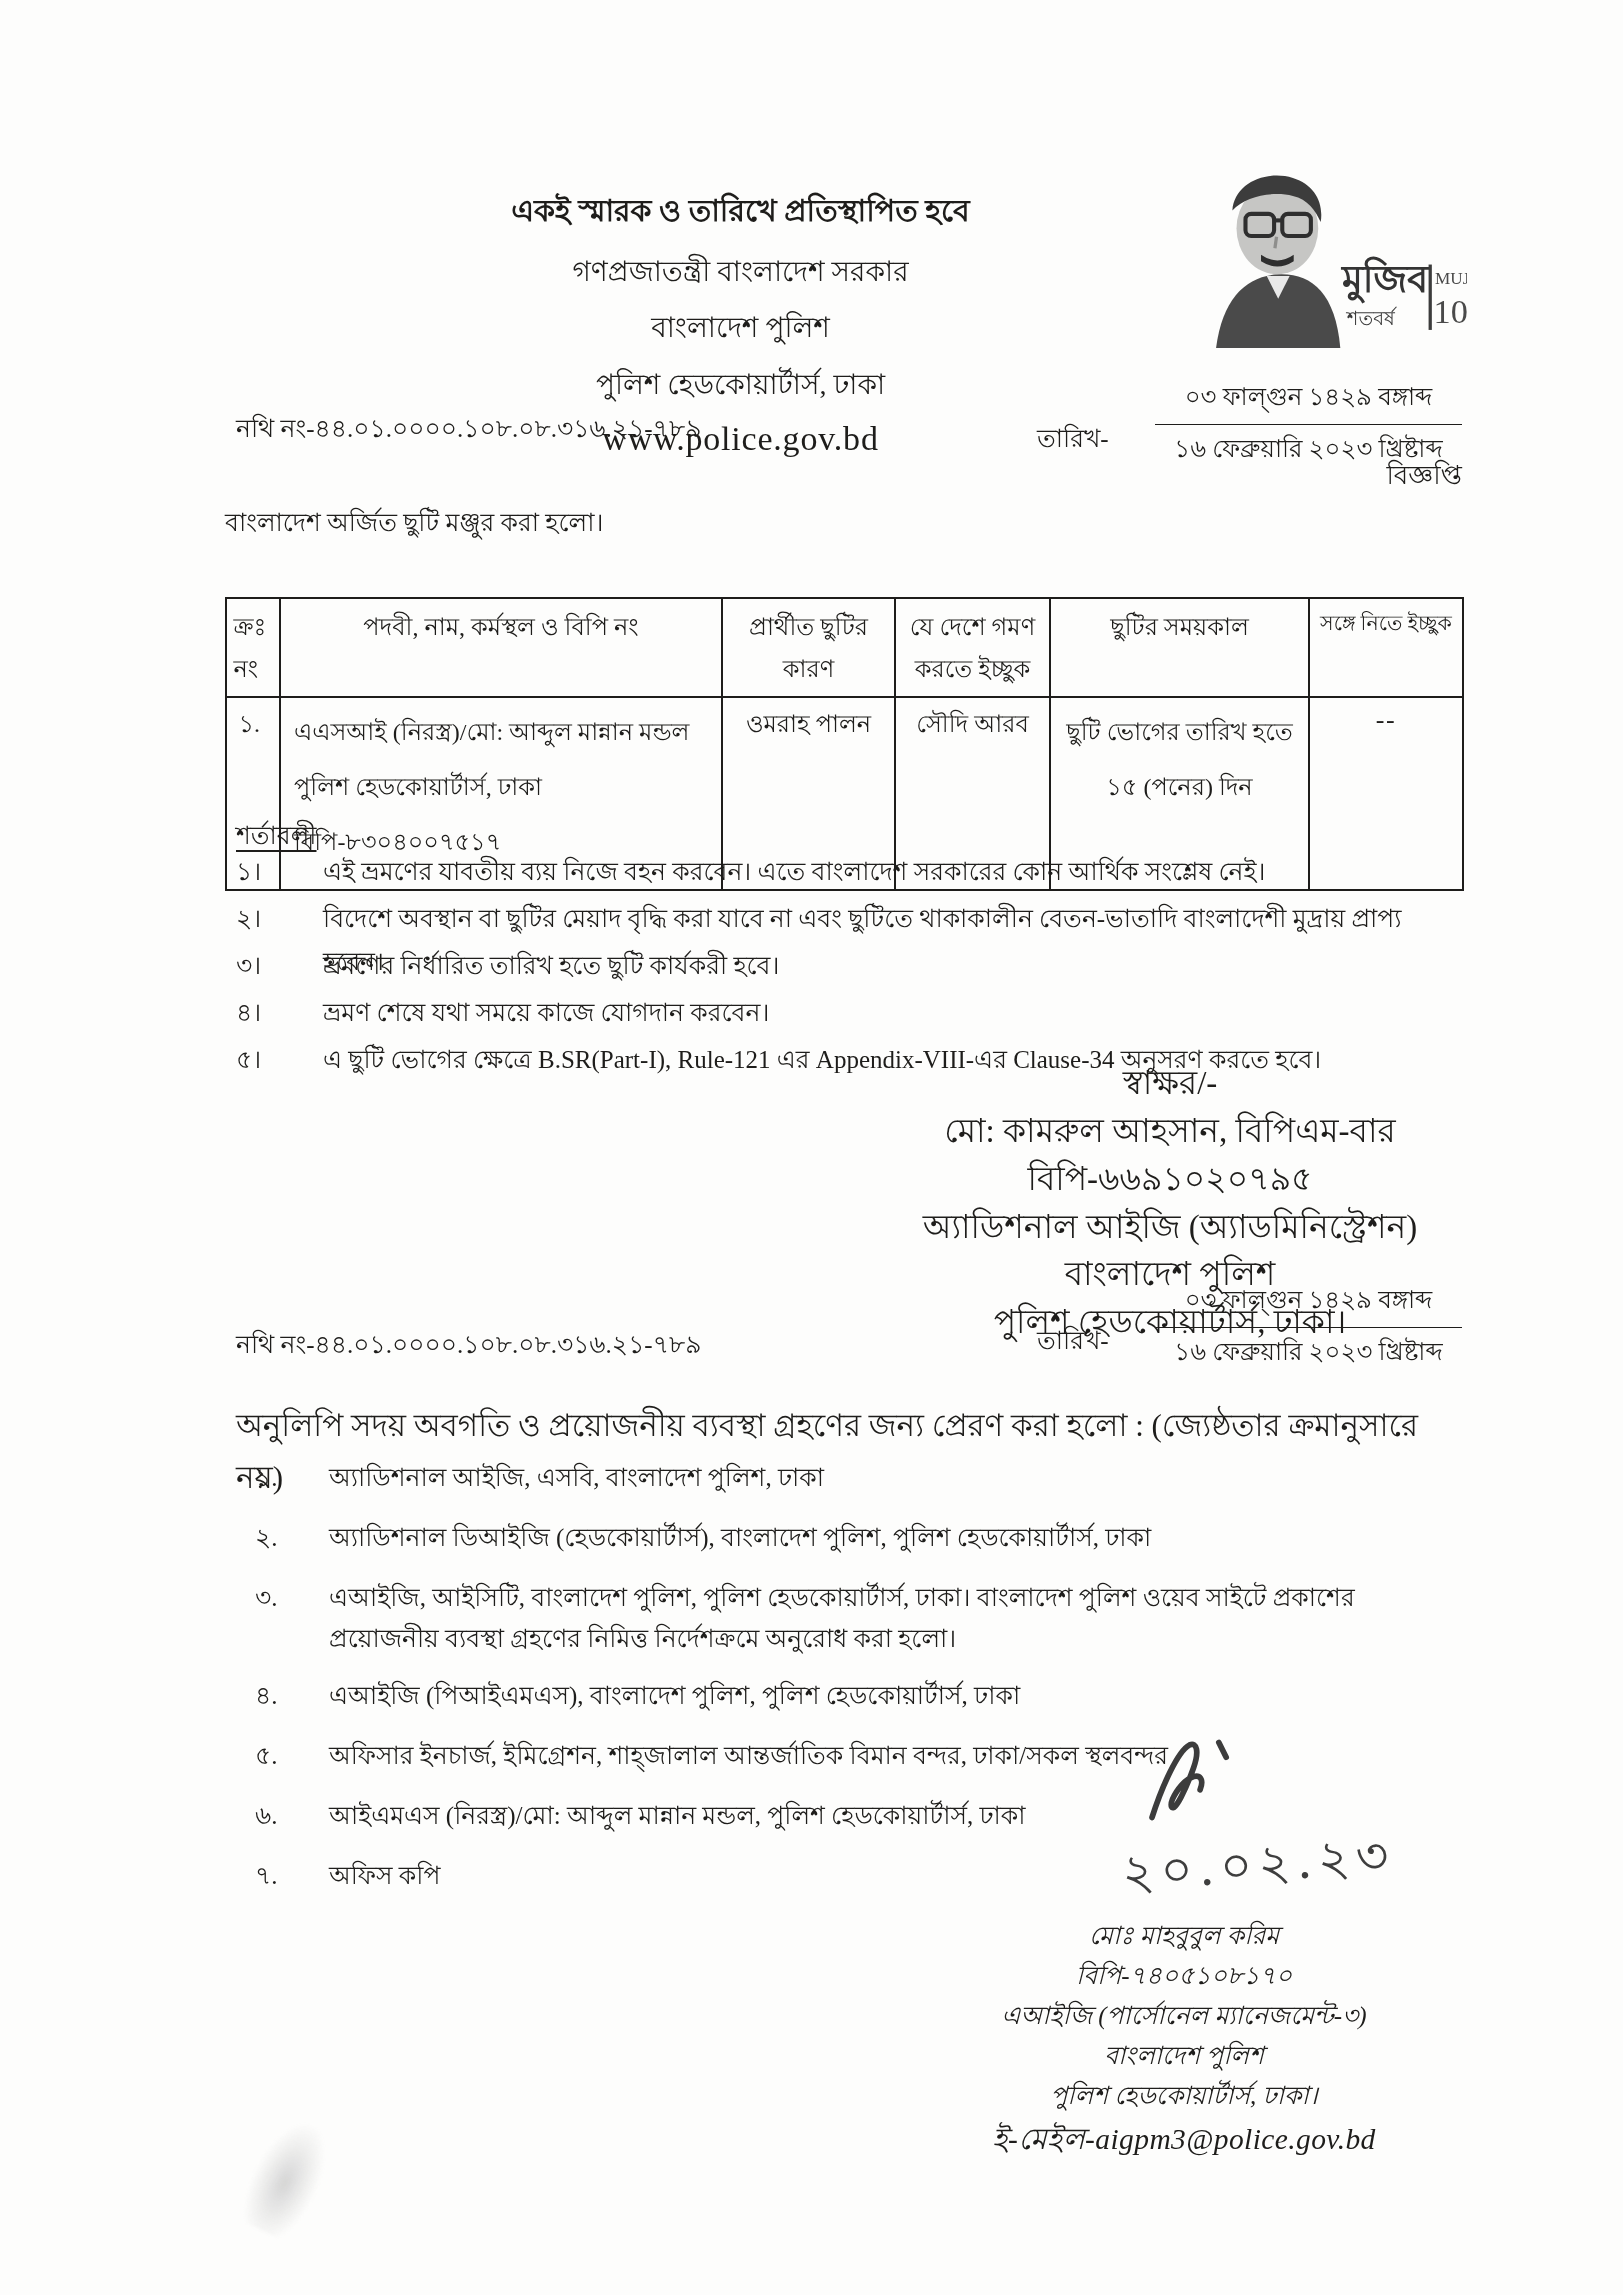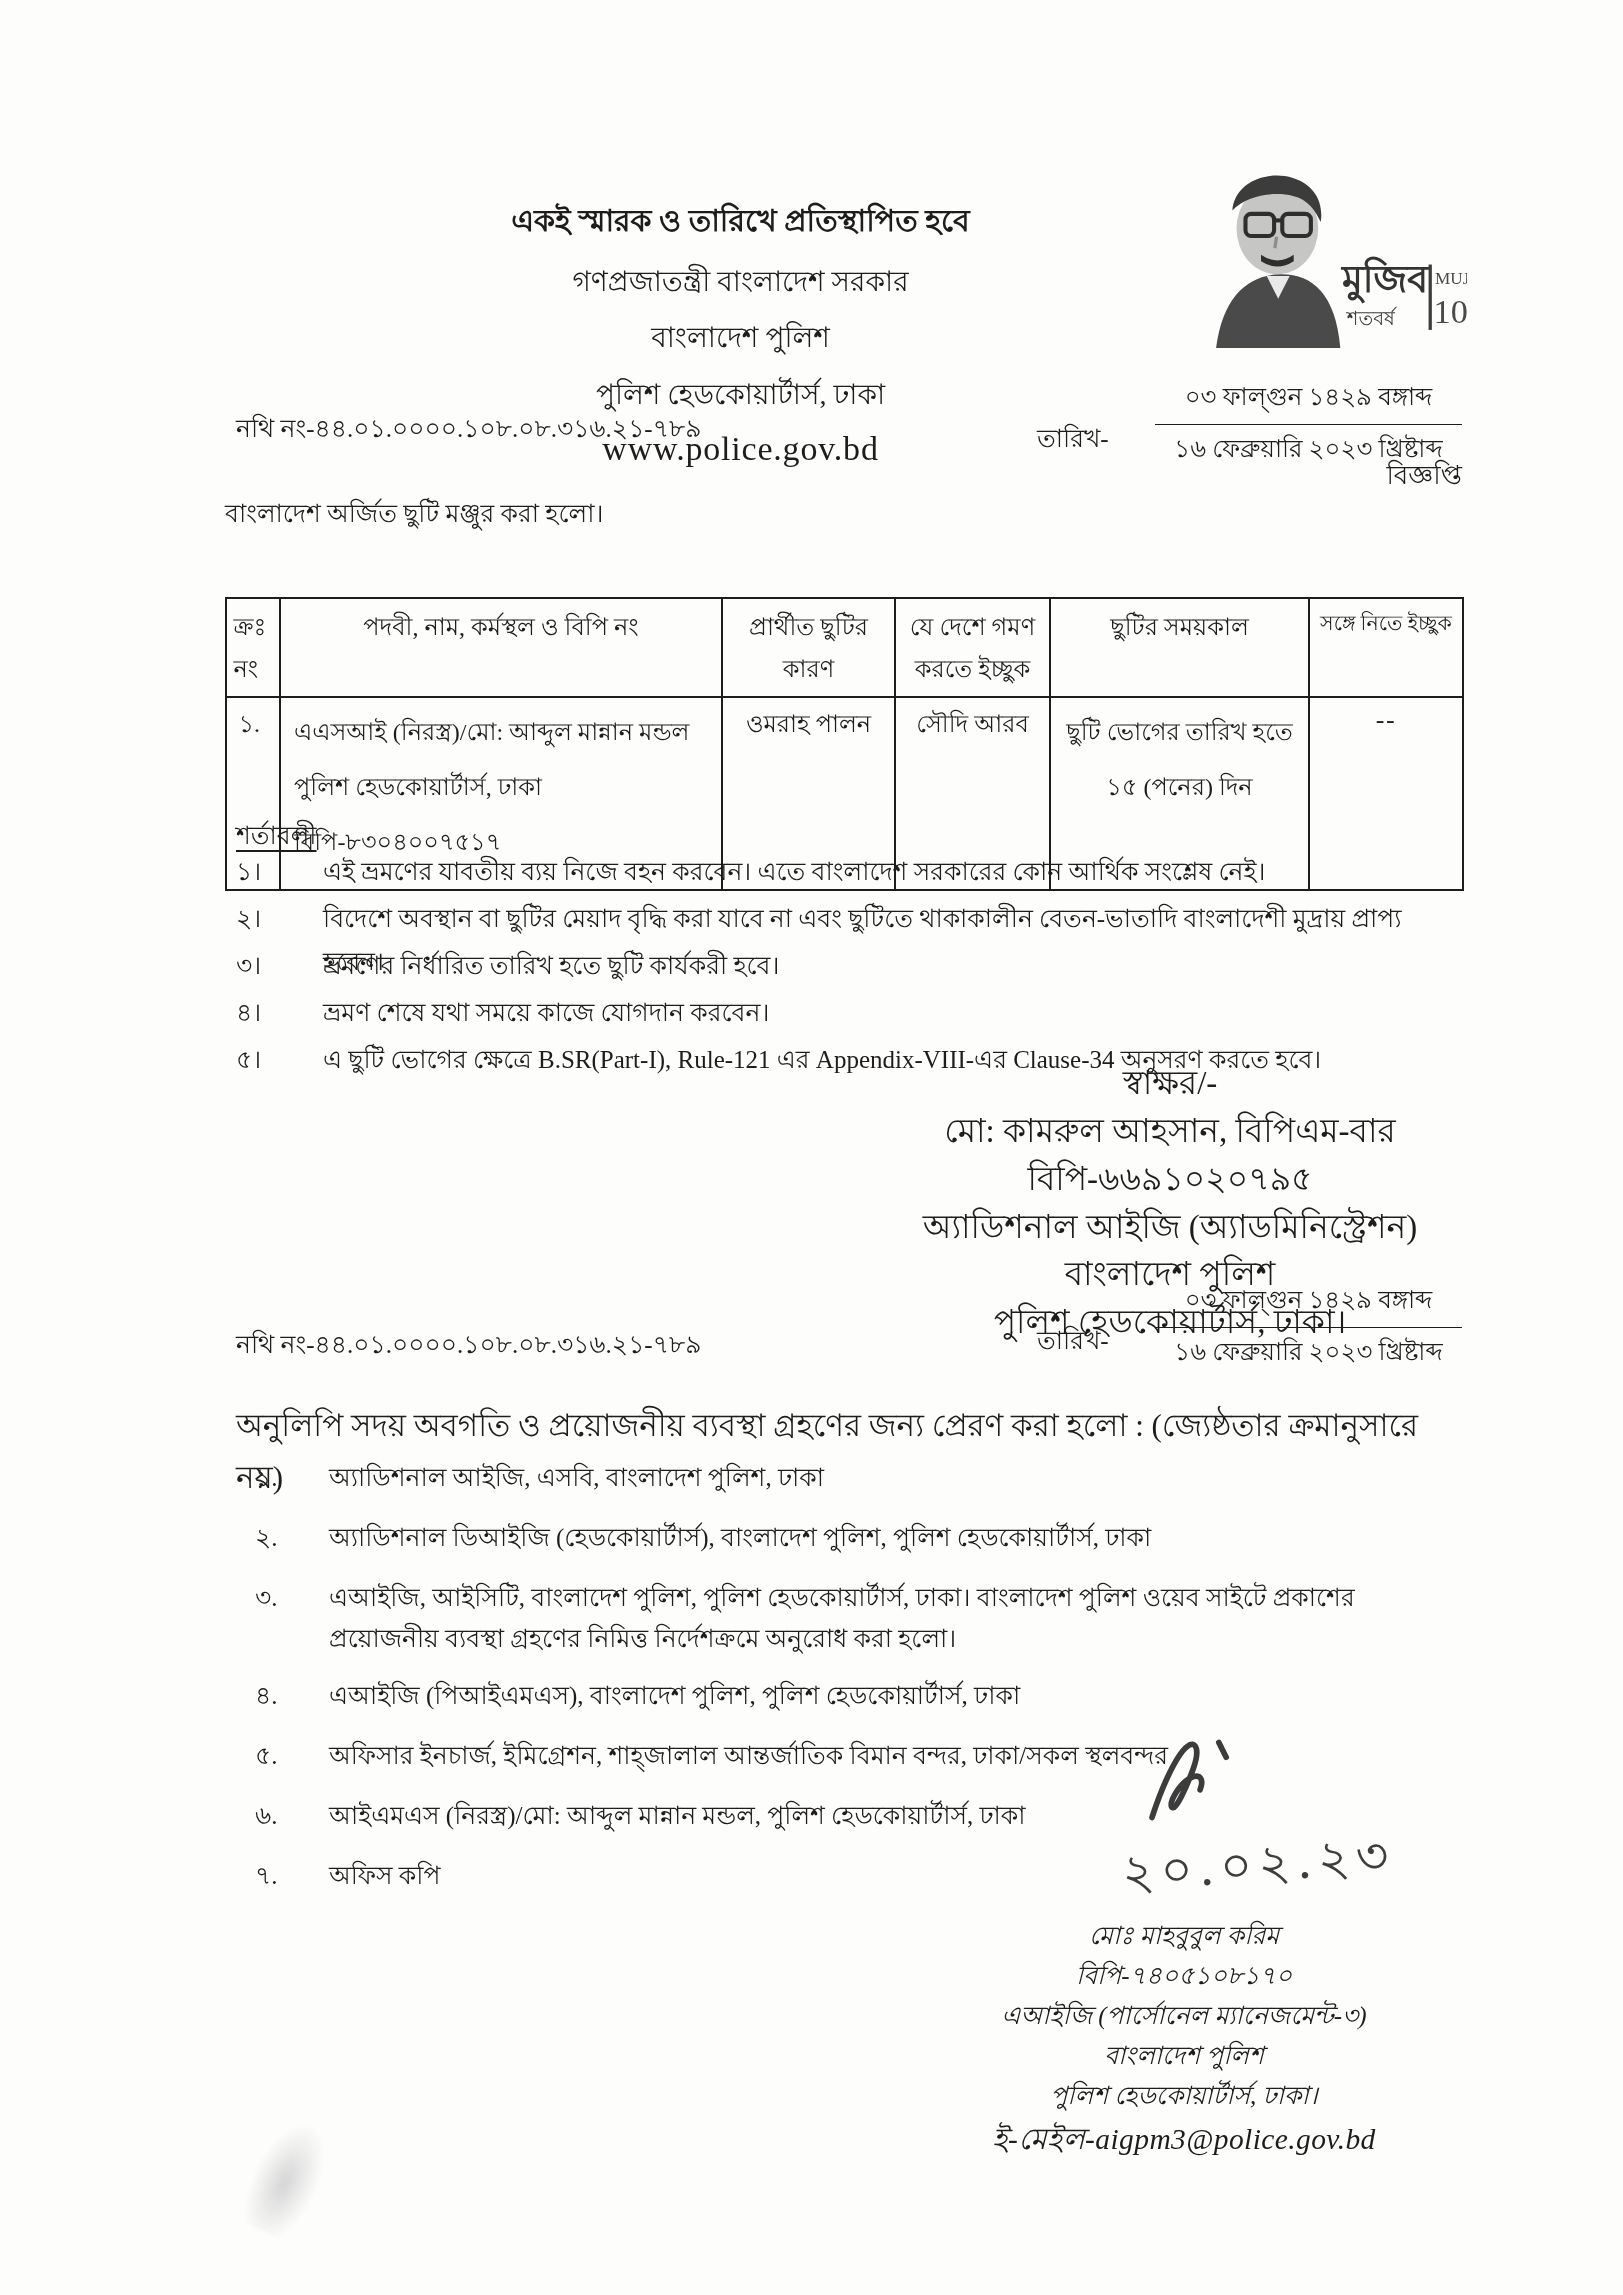--- a/index.html
+++ b/index.html
@@ -9,21 +9,21 @@
     margin:0 auto;
     background:#fdfdfc;
     font-family:"Liberation Serif","DejaVu Serif",serif;
     color:#1e1d1b;
     overflow:hidden;
   }
   .abs{position:absolute;}
 
   
   .letterhead{top:187px;left:352px;width:777px;text-align:center;}
-  .lh-line1{font-size:30px;font-weight:bold;margin-bottom:11.5px;margin-top:10px;}
+  .lh-line1{font-size:30px;font-weight:bold;margin-bottom:11.5px;}
   .lh-line2,.lh-line3,.lh-line4{font-size:28px;margin-bottom:9.8px;}
   .lh-web{font-size:34px;letter-spacing:0.8px;}
 
   
   .logo{top:168px;left:1185px;width:282px;height:180px;}
   .logo svg{width:100%;height:100%;}
 
   
   .ref1{top:409px;left:236px;font-size:25px;}
   .date-label1{top:419px;left:1037px;font-size:25px;}
@@ -31,21 +31,21 @@
   .ref2{top:1325px;left:236px;font-size:25px;}
   .date-label2{top:1321px;left:1037px;font-size:25px;}
   .date-stack2{top:1281px;left:1155px;width:307px;text-align:center;font-size:24.5px;}
   .date-top{padding-bottom:5.7px;border-bottom:1.6px solid #1e1d1b;}
   .date-bottom{padding-top:5.7px;}
 
   
   .notice-title{top:455px;left:225px;width:1237px;text-align:right;font-size:26px;}
   .body-par{top:494px;left:225px;width:1237px;font-size:25px;}
   .par-line1{margin-left:59px;width:1178px;text-align:justify;text-align-last:justify;}
-  .par-line2{}
+  .par-line2{margin-top:9px;}
 
   
   .leave-table{top:597px;left:225px;width:1237px;border-collapse:collapse;font-size:24px;table-layout:fixed;}
   .leave-table th,.leave-table td{border:2px solid #1e1d1b;padding:6.5px 8.2px;font-weight:normal;}
   .leave-table thead th{height:79px;vertical-align:top;text-align:center;line-height:1.75;}
   .leave-table tbody td{height:178px;vertical-align:top;}
   td.c-serial{text-align:left;padding-left:11.5px;}
   td.c-person{line-height:2.3;padding-left:13px;}
   td.c-reason,td.c-country{text-align:center;}
   td.c-duration{text-align:center;line-height:2.3;}

